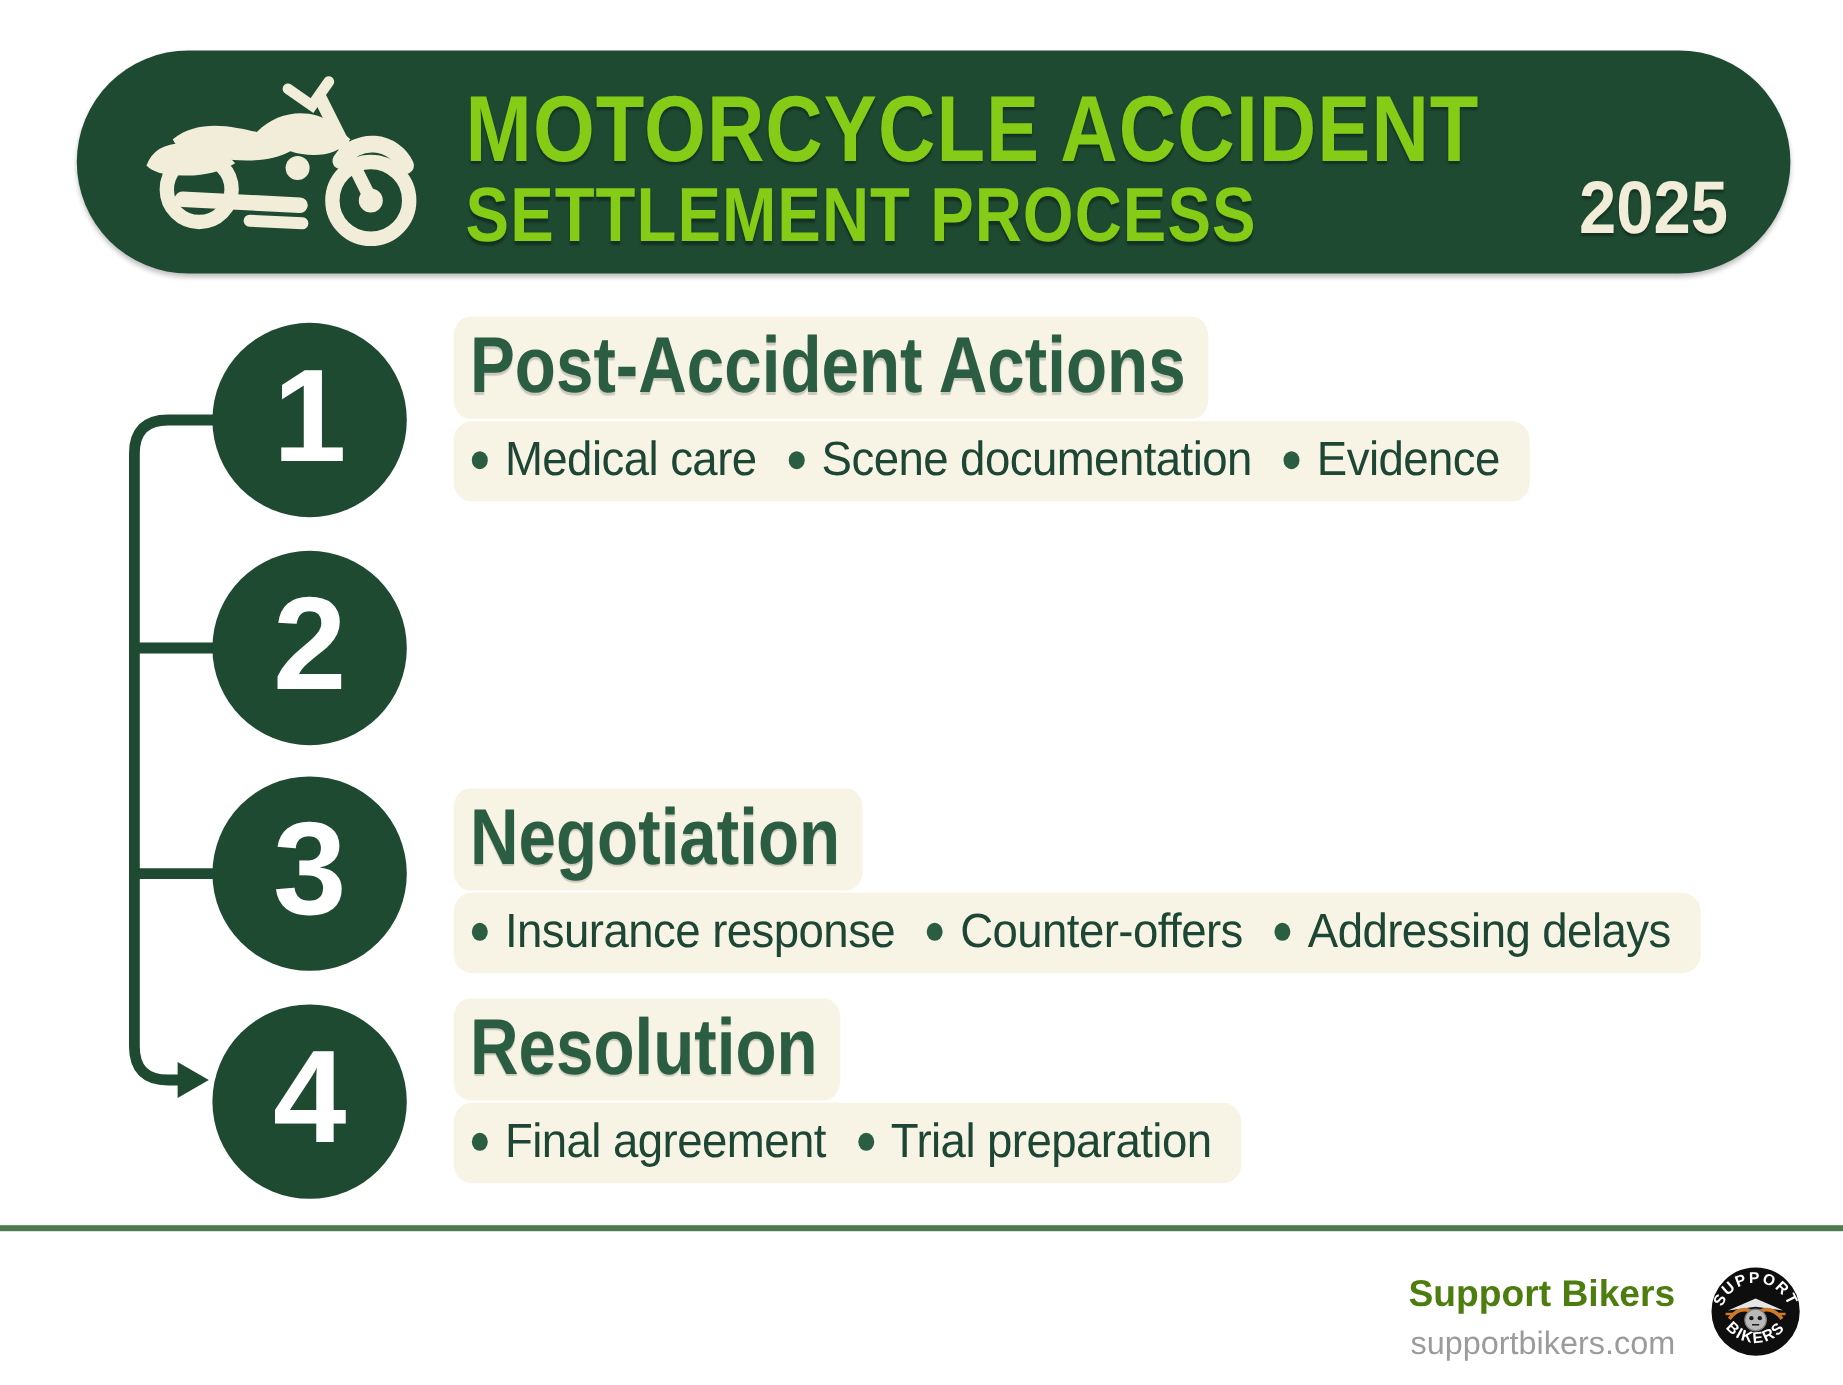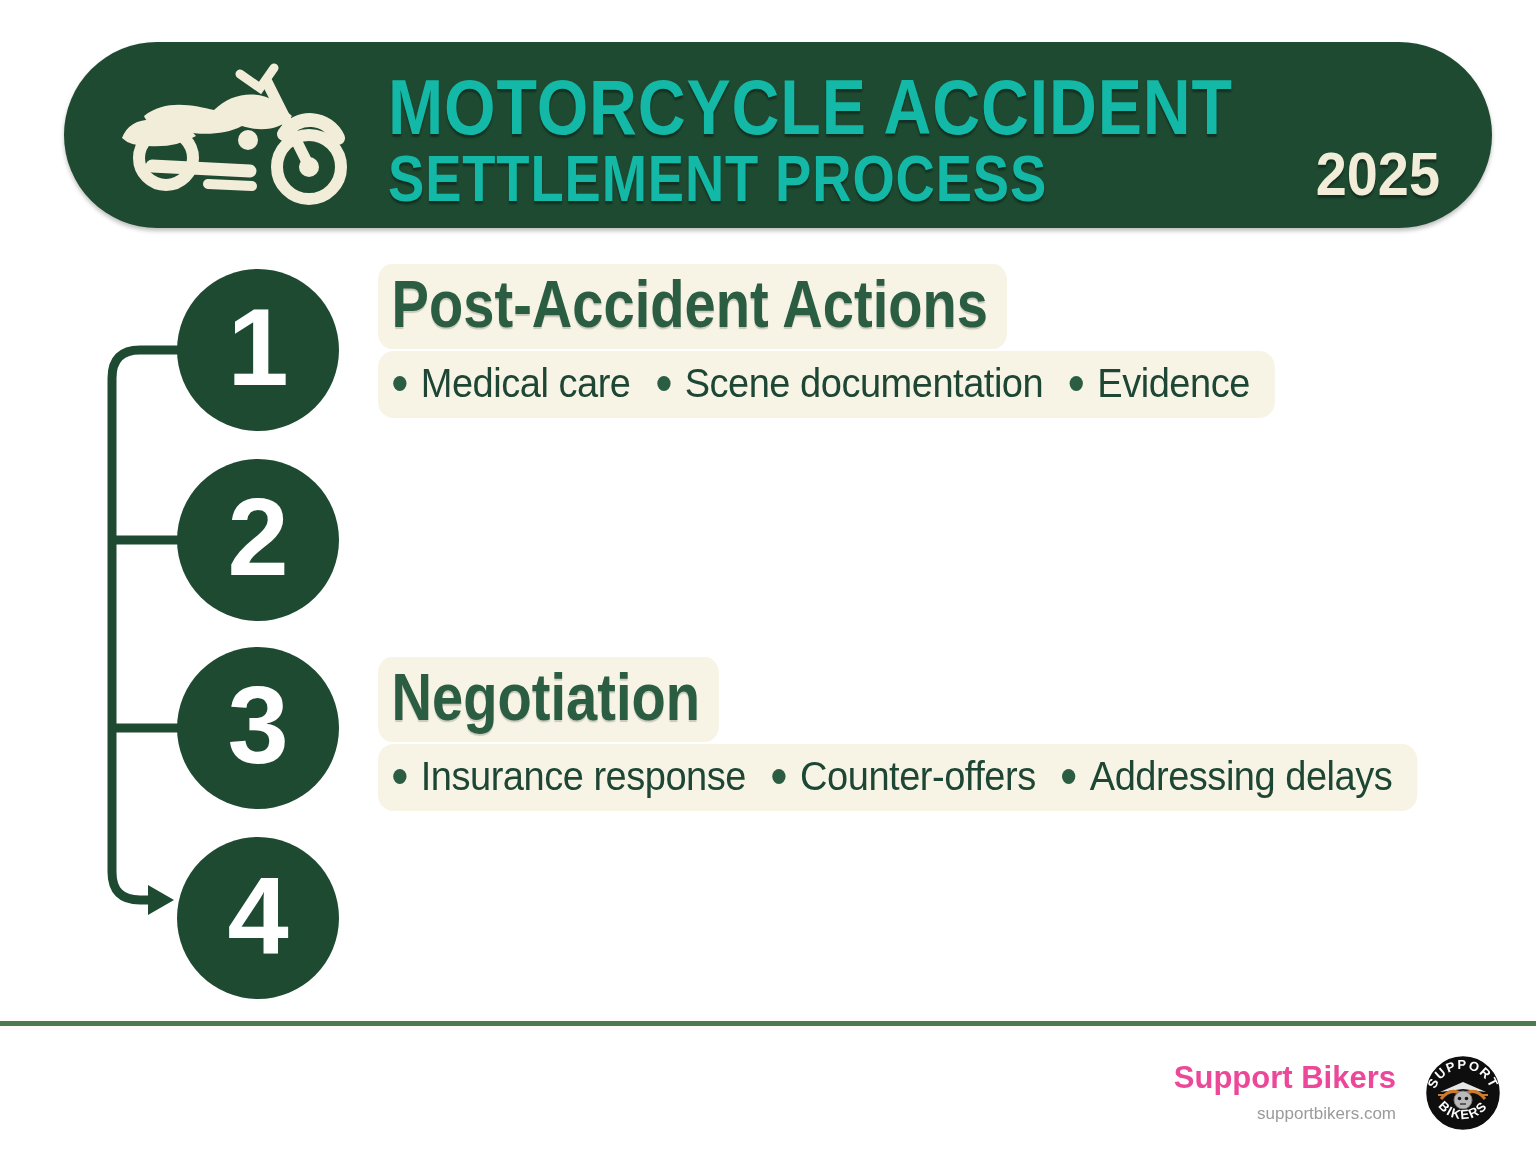--- a/index.html
+++ b/index.html
@@ -23,21 +23,21 @@
     box-shadow: 0 3px 4px rgba(0,0,0,0.25);
   }
   .moto-icon {
     position: absolute;
     left: 36px; top: 12px;
     width: 272px; height: 164px;
   }
   .banner-titles {
     position: absolute;
     left: 324px; top: 26px;
-    color: #14b8a6;
+    color: #84cc16;
     white-space: nowrap;
   }
   .banner-line1 {
     font-size: 78px; font-weight: 800; letter-spacing: 1px;
     line-height: 1.0;
     display: inline-block;
     transform: scaleX(0.85); transform-origin: 0 50%;
     text-shadow: 0 3px 2px rgba(0,0,0,0.35);
   }
   .banner-line2 {
@@ -128,25 +128,25 @@
     width: 1536px; height: 5px;
     background: #4f7b51;
   }
   .footer-text {
     position: absolute;
     right: 140px; top: 1060px;
     text-align: right;
   }
   .brand-name {
     font-size: 31px; font-weight: bold;
-    color: #ec4899;
+    color: #4d7c0f;
     margin-bottom: 8px;
   }
   .brand-site {
-    font-size: 17px;
+    font-size: 27px;
     color: #9b9b9b;
   }
   .brand-logo {
     position: absolute;
     left: 1424px; top: 1054px;
     width: 78px; height: 78px;
   }
 </style>
 </head>
 <body>
@@ -227,20 +227,33 @@
           <span class="dot"></span>
           <span class="bullet-text">Insurance response</span>
         </span>
         <span class="bullet-item">
           <span class="dot"></span>
           <span class="bullet-text">Counter-offers</span>
         </span>
         <span class="bullet-item">
           <span class="dot"></span>
           <span class="bullet-text">Addressing delays</span>
+        </span>
+      </div>
+  </div>
+  <div class="step step-4">
+    <div><span class="step-title">Resolution</span></div>
+    <div class="bullets">
+        <span class="bullet-item">
+          <span class="dot"></span>
+          <span class="bullet-text">Final agreement</span>
+        </span>
+        <span class="bullet-item">
+          <span class="dot"></span>
+          <span class="bullet-text">Trial preparation</span>
         </span>
       </div>
   </div>
 
   <div class="divider"></div>
   <div class="footer-text">
     <div class="brand-name">Support Bikers</div>
     <div class="brand-site">supportbikers.com</div>
   </div>
   <svg class="brand-logo" viewBox="0 0 78 78">

